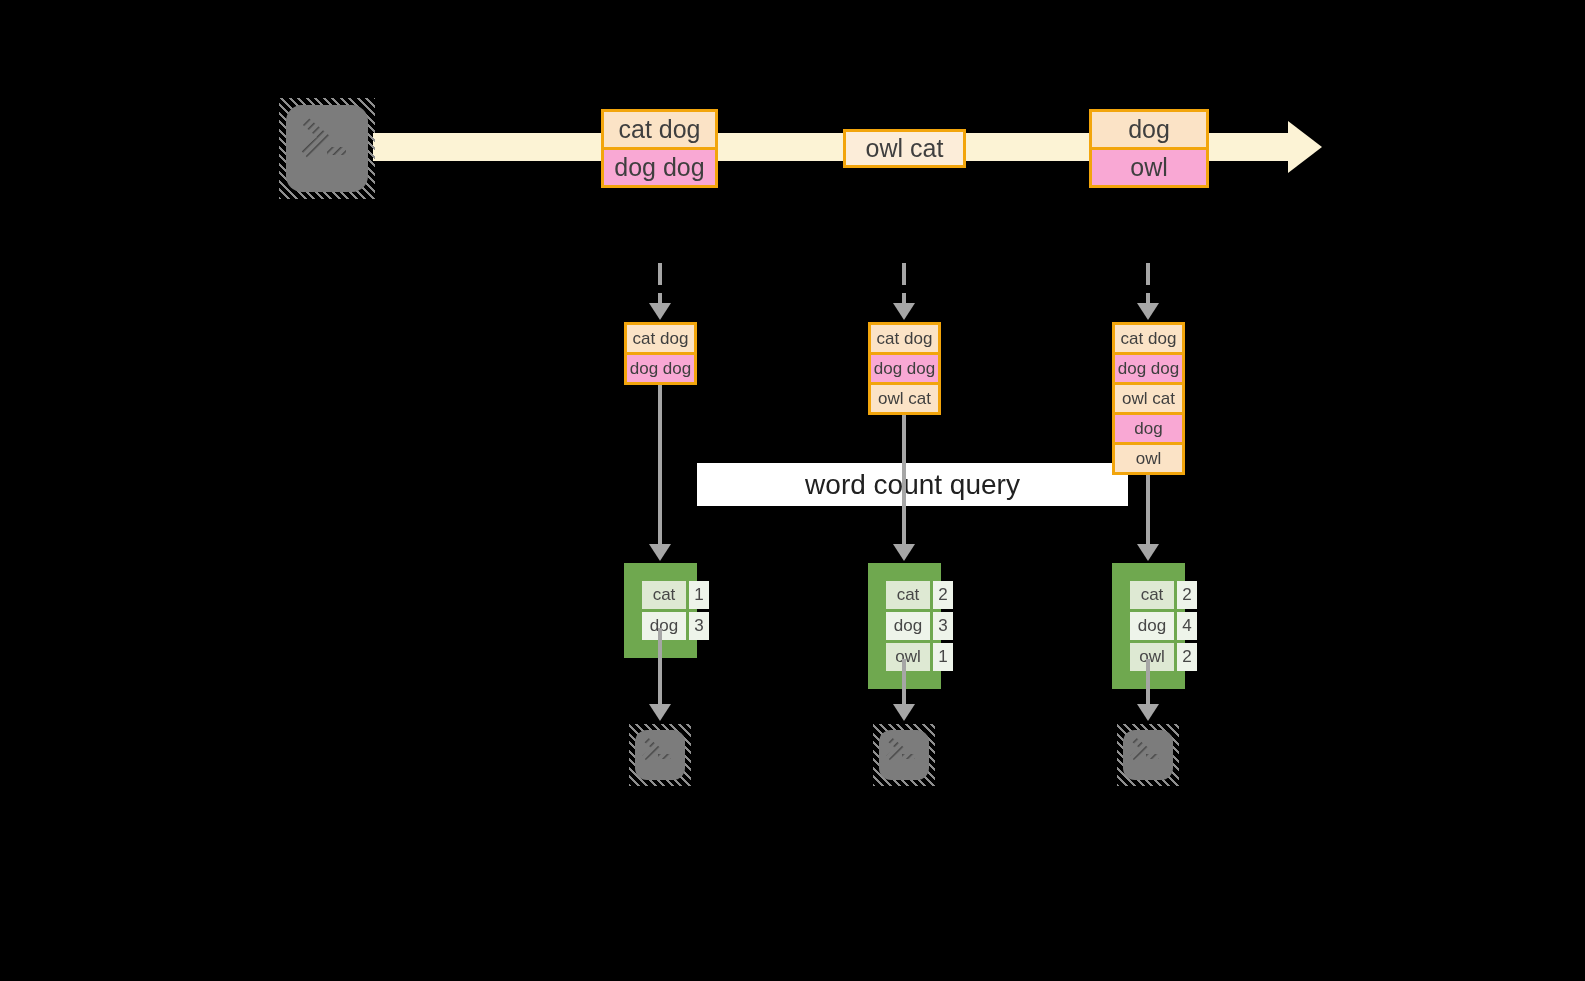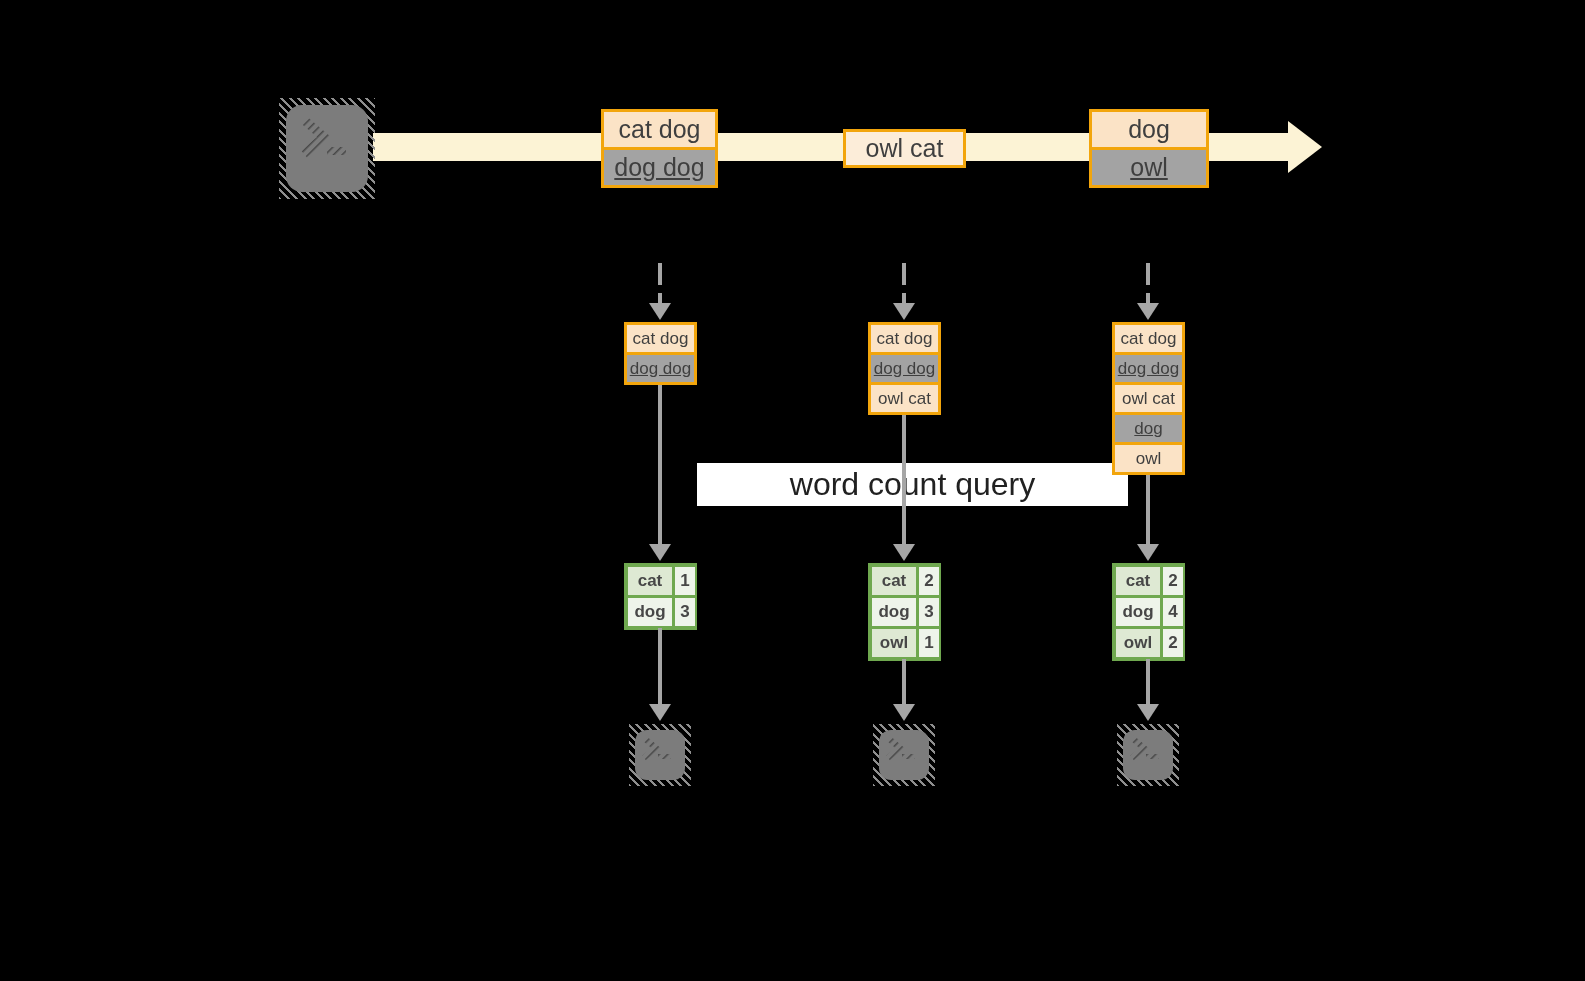--- a/index.html
+++ b/index.html
@@ -11,33 +11,33 @@
   .stream-band{position:absolute;left:373px;top:133px;width:915px;height:28px;background:#FCF3D5;z-index:1;}
   .stream-head{position:absolute;left:1288px;top:121px;width:0;height:0;z-index:1;
     border-top:26px solid transparent;border-bottom:26px solid transparent;border-left:34px solid #FCF3D5;}
   
   .stack{position:absolute;background:#F2A50C;display:flex;flex-direction:column;gap:3px;padding:3px;box-sizing:border-box;z-index:2;}
   .stack .cell{display:flex;align-items:center;justify-content:center;color:#3F3F3F;}
   .ev .cell{height:35px;font-size:25px;}
   .ev2 .cell{height:33px;font-size:25px;}
   .batch .cell{height:27px;font-size:17px;}
   .fillA{background:#FBE3C6;}
-  .fillB{background:#a3a3a3;text-decoration:underline;}
+  .fillB{background:#f9a8d4;}
   .fillC{background:#FCEDD9;}
   
-  .gtable{position:absolute;background:#6FA84F;display:grid;grid-template-columns:44px 20px;gap:3px;padding:4px;box-sizing:border-box;width:73px;z-index:2;font-weight:bold;}
+  .gtable{position:absolute;background:#6FA84F;display:grid;grid-template-columns:44px 20px;gap:3px;padding:18px;box-sizing:border-box;width:73px;z-index:2;}
   .gtable .cell{height:28px;display:flex;align-items:center;justify-content:center;font-size:17px;color:#474747;}
   .gA{background:#DEE9D3;}
   .gB{background:#EEF4EA;}
   
   .vline{position:absolute;width:4px;background:#A6A6A6;z-index:3;}
   .ahead{position:absolute;width:0;height:0;border-left:11px solid transparent;border-right:11px solid transparent;border-top:17px solid #A6A6A6;z-index:3;}
   
   .query-band{position:absolute;left:697px;top:463px;width:431px;height:43px;background:#FFFFFF;z-index:1;
-    display:flex;align-items:center;justify-content:center;font-size:32px;color:#212121;}
+    display:flex;align-items:center;justify-content:center;font-size:28px;color:#212121;}
   
   .term{position:absolute;background:repeating-linear-gradient(45deg,#8F8F8F 0 2px,transparent 2px 6px);z-index:2;}
   .term-inner{position:absolute;inset:7px;background:#7C7C7C;border-radius:16px;}
   .term-small .term-inner{inset:6px;border-radius:12px;}
   .term svg{position:absolute;inset:0;width:100%;height:100%;}
   .defs-hidden{position:absolute;width:0;height:0;overflow:hidden;}
 </style>
 </head>
 <body>
 

